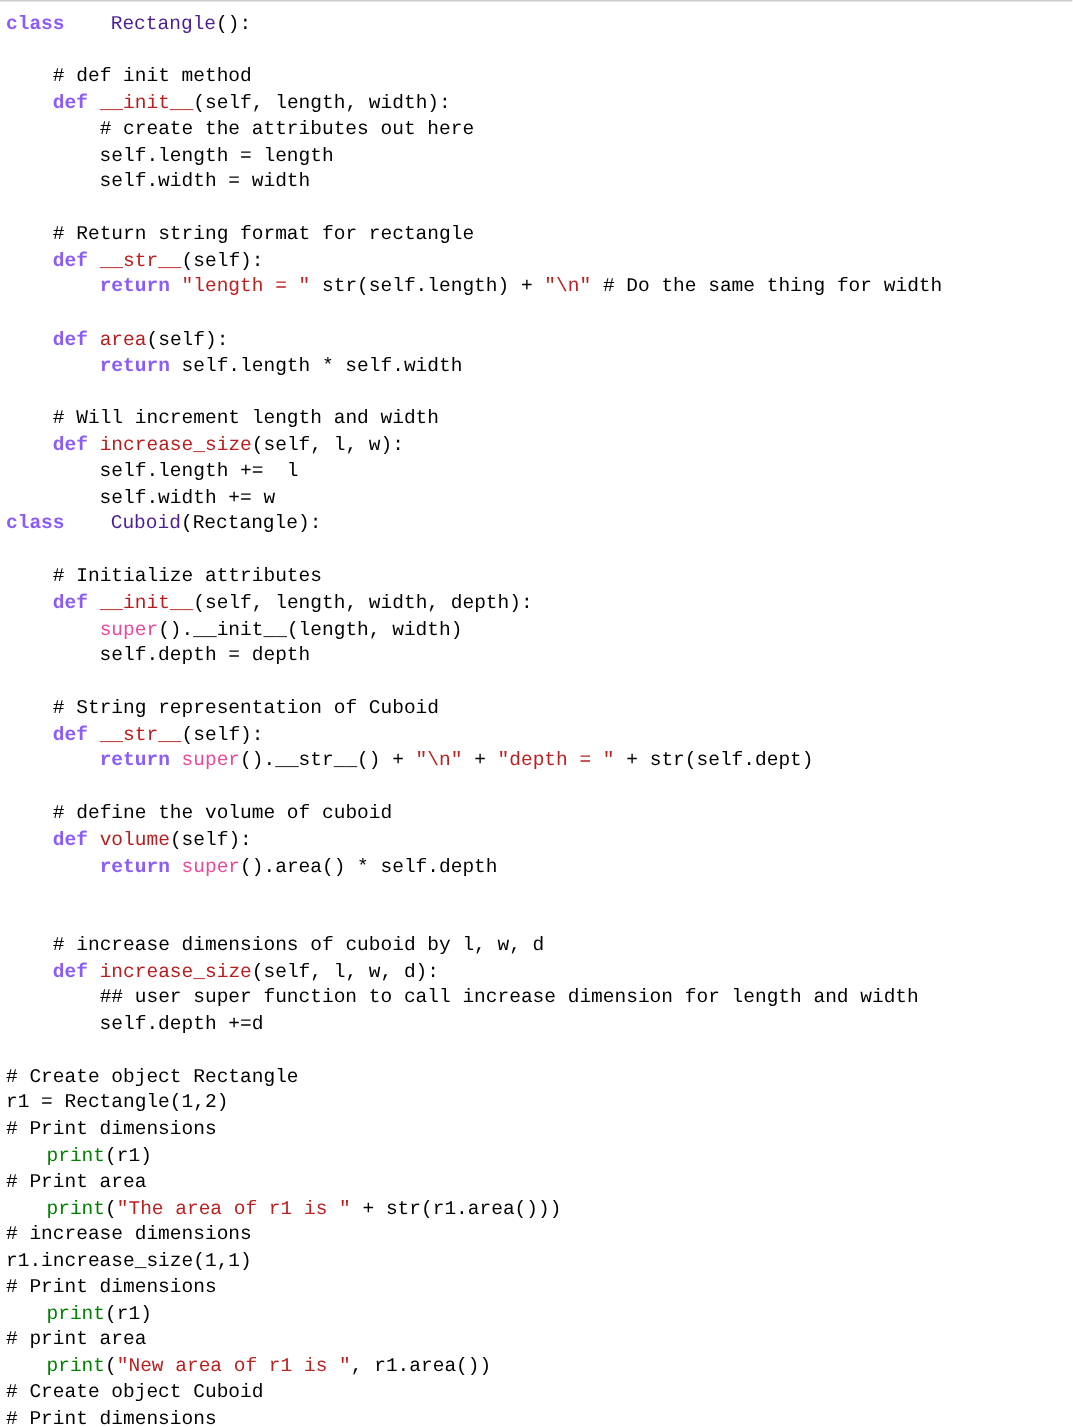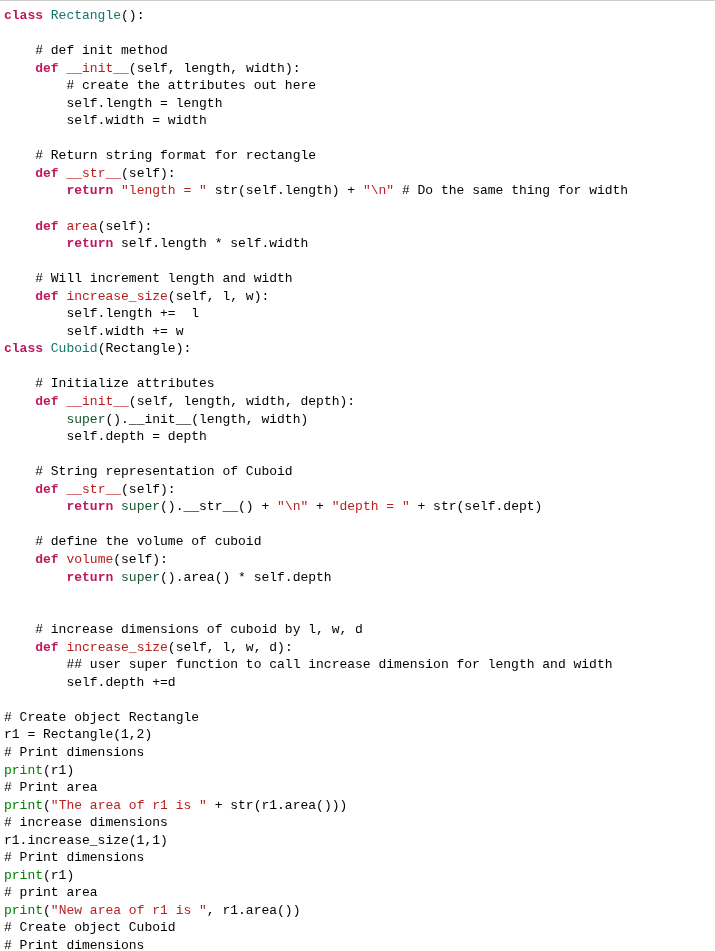--- a/index.html
+++ b/index.html
@@ -9,24 +9,24 @@
     font-size: 13px;
     line-height: 1.35;
     background: #ffffff;
     color: #000000;
   }
   .code-container {
     border-top: 1px solid #cccccc;
     padding: 6px 4px;
     white-space: pre;
   }
-  .kw { color: #be185d; font-weight: bold; }
-  .cls { color: #0f766e; }
+  .kw { color: #8b5cf6; font-weight: bold; }
+  .cls { color: #4c1d95; margin-left: 23px; }
   .meth { color: #b91c1c; }
   .comment { color: #000000; }
   .str { color: #ba2121; }
-  .builtin { color: #008000; }
-  .sup { color: #14532d; }
+  .builtin { color: #008000; margin-left: 27px; }
+  .sup { color: #ec4899; }
 </style>
 </head>
 <body>
 
 <div class="code-container" id="code-block"><div><span class="kw">class </span><span class="cls">Rectangle</span><span>():</span></div><div>&nbsp;</div><div><span>    </span><span class="comment"># def init method</span></div><div><span>    </span><span class="kw">def </span><span class="meth">__init__</span><span>(self, length, width):</span></div><div><span>        </span><span class="comment"># create the attributes out here</span></div><div><span>        self.length = length</span></div><div><span>        self.width = width</span></div><div>&nbsp;</div><div><span>    </span><span class="comment"># Return string format for rectangle</span></div><div><span>    </span><span class="kw">def </span><span class="meth">__str__</span><span>(self):</span></div><div><span>        </span><span class="kw">return </span><span class="str">"length = "</span><span> str(self.length) + </span><span class="str">"\n"</span><span> </span><span class="comment"># Do the same thing for width</span></div><div>&nbsp;</div><div><span>    </span><span class="kw">def </span><span class="meth">area</span><span>(self):</span></div><div><span>        </span><span class="kw">return </span><span>self.length * self.width</span></div><div>&nbsp;</div><div><span>    </span><span class="comment"># Will increment length and width</span></div><div><span>    </span><span class="kw">def </span><span class="meth">increase_size</span><span>(self, l, w):</span></div><div><span>        self.length +=  l</span></div><div><span>        self.width += w</span></div><div><span class="kw">class </span><span class="cls">Cuboid</span><span>(Rectangle):</span></div><div>&nbsp;</div><div><span>    </span><span class="comment"># Initialize attributes</span></div><div><span>    </span><span class="kw">def </span><span class="meth">__init__</span><span>(self, length, width, depth):</span></div><div><span>        </span><span class="sup">super</span><span>().__init__(length, width)</span></div><div><span>        self.depth = depth</span></div><div>&nbsp;</div><div><span>    </span><span class="comment"># String representation of Cuboid</span></div><div><span>    </span><span class="kw">def </span><span class="meth">__str__</span><span>(self):</span></div><div><span>        </span><span class="kw">return </span><span class="sup">super</span><span>().__str__() + </span><span class="str">"\n"</span><span> + </span><span class="str">"depth = "</span><span> + str(self.dept)</span></div><div>&nbsp;</div><div><span>    </span><span class="comment"># define the volume of cuboid</span></div><div><span>    </span><span class="kw">def </span><span class="meth">volume</span><span>(self):</span></div><div><span>        </span><span class="kw">return </span><span class="sup">super</span><span>().area() * self.depth</span></div><div>&nbsp;</div><div>&nbsp;</div><div><span>    </span><span class="comment"># increase dimensions of cuboid by l, w, d</span></div><div><span>    </span><span class="kw">def </span><span class="meth">increase_size</span><span>(self, l, w, d):</span></div><div><span>        </span><span class="comment">## user super function to call increase dimension for length and width</span></div><div><span>        self.depth +=d</span></div><div>&nbsp;</div><div><span class="comment"># Create object Rectangle</span></div><div><span>r1 = Rectangle(1,2)</span></div><div><span class="comment"># Print dimensions</span></div><div><span class="builtin">print</span><span>(r1)</span></div><div><span class="comment"># Print area</span></div><div><span class="builtin">print</span><span>(</span><span class="str">"The area of r1 is "</span><span> + str(r1.area()))</span></div><div><span class="comment"># increase dimensions</span></div><div><span>r1.increase_size(1,1)</span></div><div><span class="comment"># Print dimensions</span></div><div><span class="builtin">print</span><span>(r1)</span></div><div><span class="comment"># print area</span></div><div><span class="builtin">print</span><span>(</span><span class="str">"New area of r1 is "</span><span>, r1.area())</span></div><div><span class="comment"># Create object Cuboid</span></div><div><span class="comment"># Print dimensions</span></div></div>
 
 </body></html>

